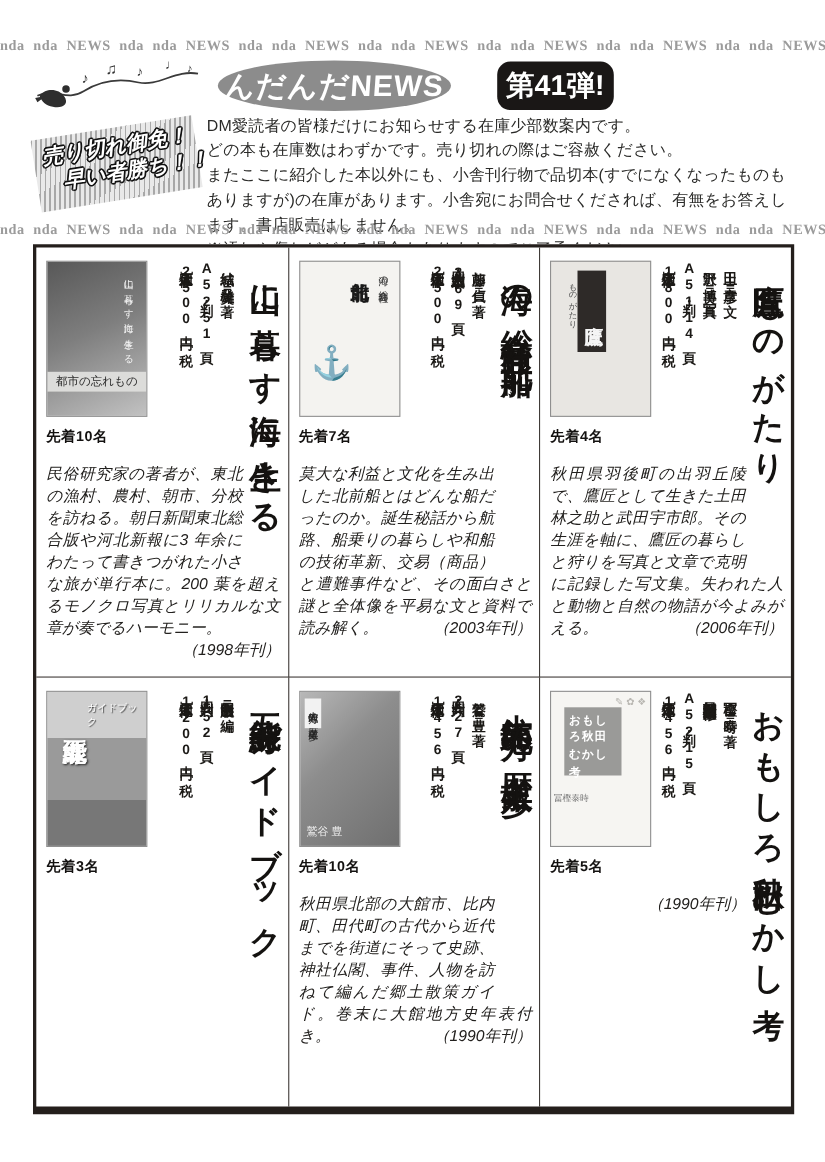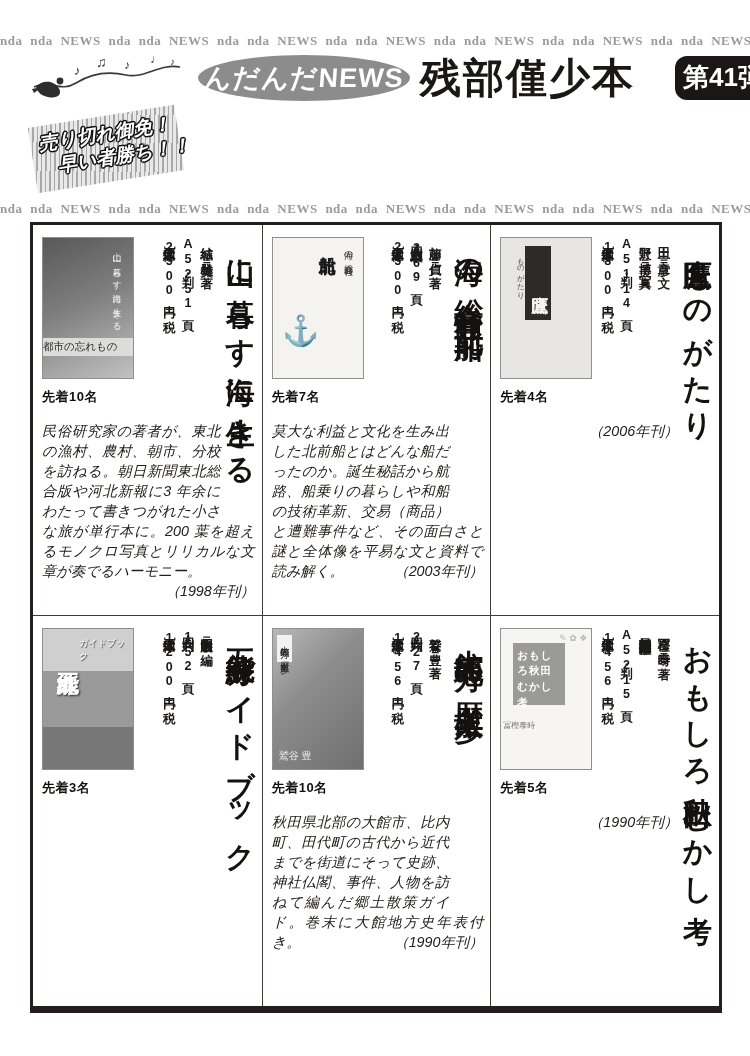--- a/index.html
+++ b/index.html
@@ -80,21 +80,21 @@
     word-break:break-all;font-style:italic; }
   .desc .spacer { float:right; width:34px; height:86px; }
   .desc .year { float:right; }
 
   
   .cover .cv-t, .cover .cv-s { position:absolute; }
   .c0 { background:linear-gradient(155deg,#585858,#7e7e7e 45%,#a9a9a9 80%,#c2c2c2); }
   .c0 .cv-t { top:8px; right:10px; writing-mode:vertical-rl; color:#f3f3f3;
     font-size:9px; letter-spacing:2px; font-family:"Liberation Serif",serif; }
   .c0 .cv-s { left:0; right:0; bottom:22px; background:#dcdcda; color:#2b2b2b;
-    font-family:"Liberation Serif",serif; font-size:10.5px; 
+    font-family:"Liberation Serif",serif; font-size:10.5px; text-align:center;
     padding:2px 0; }
   .c1 { background:#f4f3f0; }
   .c1 .cv-t { top:6px; right:8px; writing-mode:vertical-rl; color:#333;
     font-size:9px; letter-spacing:1px; }
   .c1 .cv-s { top:6px; right:24px; writing-mode:vertical-rl; color:#1a1a1a;
     font-weight:900; font-size:17px; font-family:"Liberation Serif",serif; }
   .c1 .anchor { position:absolute; left:10px; bottom:30px; font-size:30px; color:#6e6e6e; }
   .c2 { background:#e8e6e2; }
   .c2 .cv-t { top:8px; left:24px; width:26px; height:74px; background:#2e2a28;
     color:#f5f5f5; writing-mode:vertical-rl; font-family:"Liberation Serif",serif;
@@ -130,28 +130,33 @@
       <circle cx="30" cy="28" r="3.4" fill="#2e2e2e"></circle>
       <text x="44" y="22" font-size="13" fill="#2e2e2e">♪</text>
       <text x="66" y="14" font-size="14" fill="#2e2e2e">♫</text>
       <text x="94" y="16" font-size="12" fill="#2e2e2e">♪</text>
       <text x="120" y="10" font-size="12" fill="#2e2e2e">♩</text>
       <text x="140" y="12" font-size="10" fill="#2e2e2e">♪</text>
     </svg>
     <div class="logo-oval">
       <span>んだんだNEWS</span>
     </div>
-    <div class="page-title">残部僅少本</div>
     <div class="edition-badge">第41弾!</div>
   </div>
 
   <div class="intro-row">
     <div class="soldout-banner">
       <div class="l1">売り切れ御免！</div>
       <div class="l2">早い者勝ち！！</div>
+    </div>
+    <div class="intro-text">
+      <p>DM愛読者の皆様だけにお知らせする在庫少部数案内です。</p>
+      <p>どの本も在庫数はわずかです。売り切れの際はご容赦ください。</p>
+      <p>またここに紹介した本以外にも、小舎刊行物で品切本(すでになくなったものもありますが)の在庫があります。小舎宛にお問合せくだされば、有無をお答えします。書店販売はしません。</p>
+      <p>※汚れや傷などがある場合もありますのでご了承ください。</p>
     </div>
   </div>
 
   <div class="ticker ticker-mid">nda nda NEWS nda nda NEWS nda nda NEWS nda nda NEWS nda nda NEWS nda nda NEWS nda nda NEWS nda nda NEWS nda nda NEWS nda nda NEWS nda nda NEWS</div>
 
   <div class="grid">
 
     <div class="cell">
       <div class="cover c0">
         <span class="cv-t">山に暮らす海に生きる</span>
@@ -188,21 +193,21 @@
         <span class="cv-t">鷹匠</span>
         <span class="cv-s">ものがたり</span>
       </div>
       <div class="limit">先着4名</div>
       <div class="info-vert">土田 章彦＝文
 野沢 博美＝写真
 A5判・114頁
 定価［本体1800円＋税］</div>
       <div class="title-vert">鷹匠ものがたり</div>
       <div class="desc">
-        <span class="spacer"></span><span class="year">（2006年刊）</span>
+        <span class="spacer"></span><span>秋田県羽後町の出羽丘陵で、鷹匠として生きた土田林之助と武田宇市郎。その生涯を軸に、鷹匠の暮らしと狩りを写真と文章で克明に記録した写文集。失われた人と動物と自然の物語が今よみがえる。</span><span class="year">（2006年刊）</span>
       </div>
     </div>
 
     <div class="cell">
       <div class="cover c3">
         <span class="cv-t">五能線</span>
         <span class="cv-s">ガイドブック</span>
       </div>
       <div class="limit">先着3名</div>
       <div class="info-vert">無明舎出版＝編

